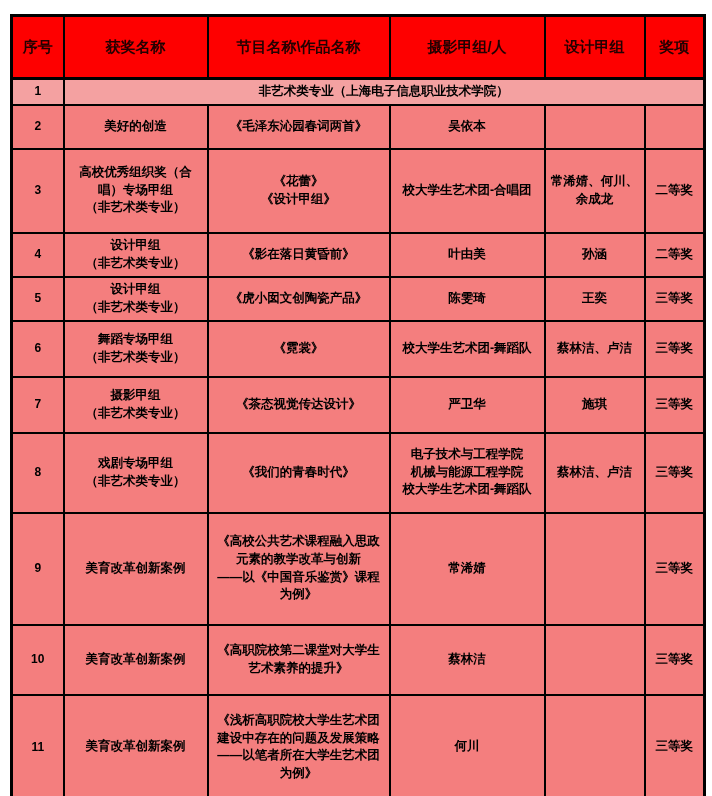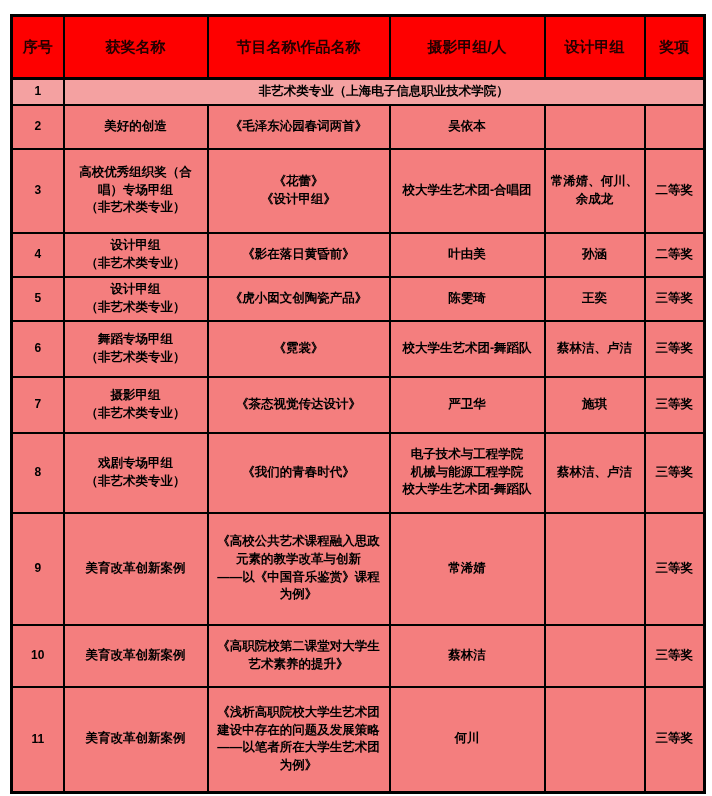--- a/index.html
+++ b/index.html
@@ -141,21 +141,21 @@
         </tr>
         <tr style="height: 112px;">
           <td class="index-cell">9</td>
           <td>美育改革创新案例</td>
           <td>《高校公共艺术课程融入思政元素的教学改革与创新
 ——以《中国音乐鉴赏》课程为例》</td>
           <td>常浠婧</td>
           <td></td>
           <td>三等奖</td>
         </tr>
-        <tr style="height: 62px;">
+        <tr style="height: 70px;">
           <td class="index-cell">10</td>
           <td>美育改革创新案例</td>
           <td>《高职院校第二课堂对大学生艺术素养的提升》</td>
           <td>蔡林洁</td>
           <td></td>
           <td>三等奖</td>
         </tr>
         <tr style="height: 106px;">
           <td class="index-cell">11</td>
           <td>美育改革创新案例</td>

